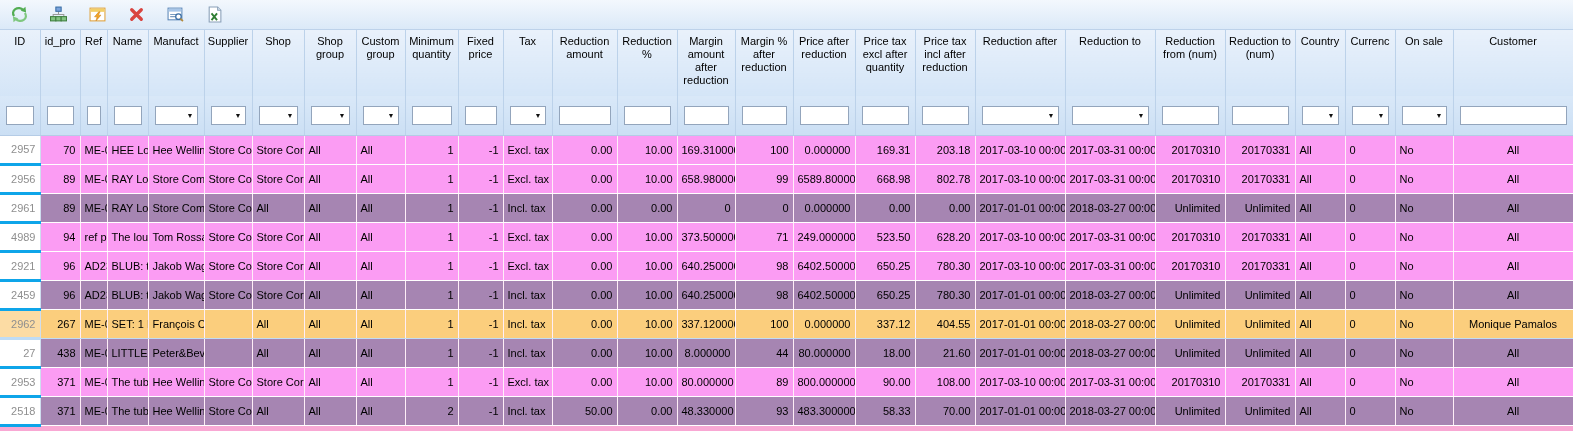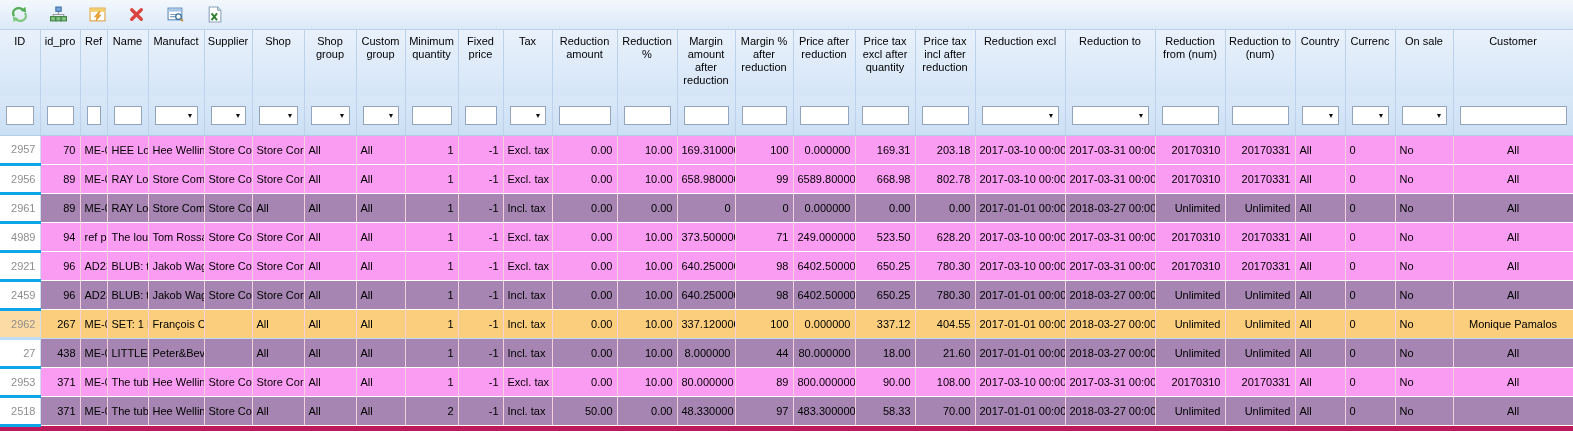--- a/index.html
+++ b/index.html
@@ -1,17 +1,17 @@
 <!DOCTYPE html>
 <html><head>
 <meta charset="utf-8">
 <style>
   * { margin:0; padding:0; }
   body { background:#fff; }
-  .wrap { width:1573px; height:431px; background:#be185d; overflow:hidden;
+  .wrap { width:1573px; height:431px; background:#f9a8d4; overflow:hidden;
           font-family:"Liberation Sans", sans-serif; }
   .toolbar { height:29px; background:linear-gradient(#f3f8fd,#dbe9f8);
              border-bottom:1px solid #bdd2ea; display:flex; align-items:center;
              padding:0 8px; gap:17px; }
   .tbtn { width:22px; height:22px; display:flex; align-items:center; justify-content:center; cursor:pointer; }
   table { border-collapse:collapse; table-layout:fixed; width:1573px; }
   th, td { box-sizing:border-box; }
   .header-row th { height:66px; background:linear-gradient(#e9f1fb,#d4e5f7);
                    border-right:1px solid #bcd2ea; vertical-align:top; padding:5px 2px 0 2px;
                    font-weight:normal; font-size:11px; line-height:13px; color:#000;
@@ -132,21 +132,21 @@
           <th>Minimum quantity</th>
           <th>Fixed price</th>
           <th>Tax</th>
           <th>Reduction amount</th>
           <th>Reduction %</th>
           <th>Margin amount after reduction</th>
           <th>Margin % after reduction</th>
           <th>Price after reduction</th>
           <th>Price tax excl after quantity</th>
           <th>Price tax incl after reduction</th>
-          <th>Reduction excl</th>
+          <th>Reduction after</th>
           <th>Reduction to</th>
           <th>Reduction from (num)</th>
           <th>Reduction to (num)</th>
           <th>Country</th>
           <th>Currenc</th>
           <th>On sale</th>
           <th>Customer</th>
         </tr>
       <tr class="filter-row">
           <td><input type="text" style=""></td>
@@ -493,21 +493,21 @@
           <td class="al">Store Cor</td>
           <td class="al">All</td>
           <td class="al">All</td>
           <td class="al">All</td>
           <td class="ar">2</td>
           <td class="ar">-1</td>
           <td class="al">Incl. tax</td>
           <td class="ar">50.00</td>
           <td class="ar">0.00</td>
           <td class="ar">48.330000</td>
-          <td class="ar">97</td>
+          <td class="ar">93</td>
           <td class="ar">483.300000</td>
           <td class="ar">58.33</td>
           <td class="ar">70.00</td>
           <td class="al">2017-01-01 00:00:00</td>
           <td class="al">2018-03-27 00:00:00</td>
           <td class="ar">Unlimited</td>
           <td class="ar">Unlimited</td>
           <td class="al">All</td>
           <td class="al">0</td>
           <td class="al">No</td>

